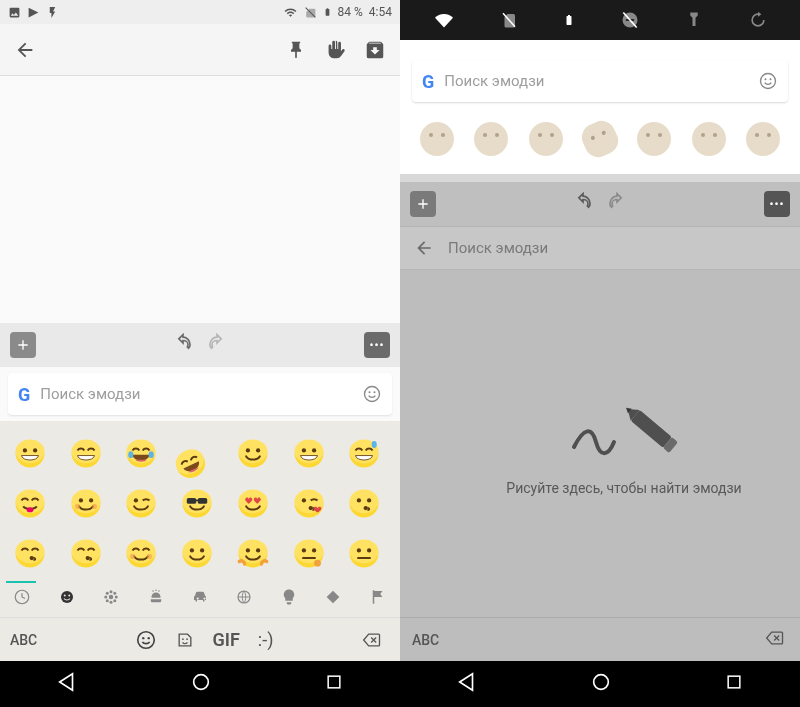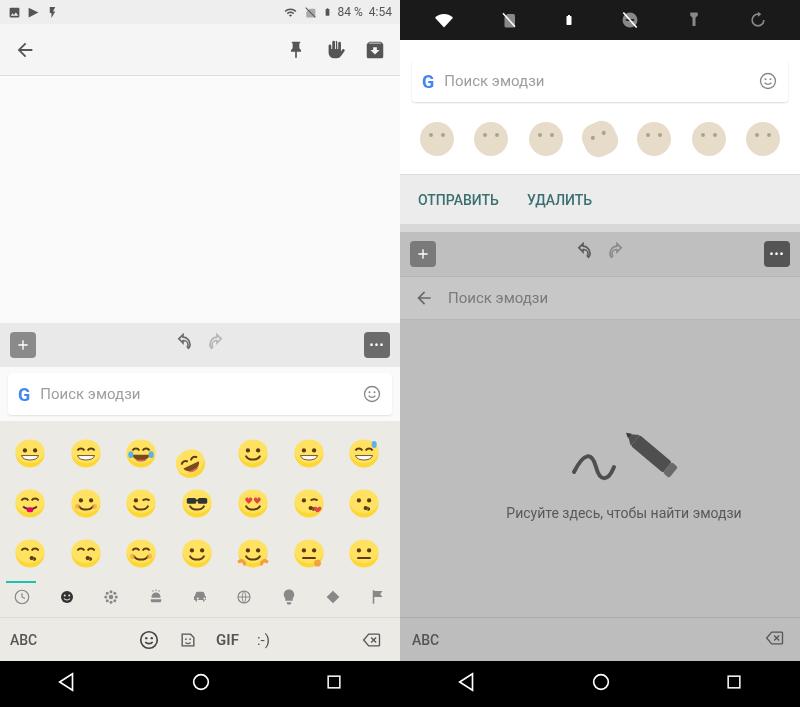--- a/index.html
+++ b/index.html
@@ -42,21 +42,21 @@
 
   
   .cat-row { display: flex; align-items: center; justify-content: space-around; height: 36px; background: #eceae5; border-top: 2px solid #19c3b0; border-top-width: 0; position: relative; }
   .cat-row::before { content: ""; position: absolute; top: 0; left: 6px; width: 30px; height: 2px; background: #19c3b0; }
   .cat-row svg { fill: #888; }
   .cat-row .active svg { fill: #333; }
 
   
   .bottom-row { height: 44px; background: #eceae5; display: flex; align-items: center; padding: 0 10px; gap: 4px; border-top: 1px solid #ddd; }
   .bottom-row .abc { font-size: 14px; color: #555; font-weight: 500; width: 44px; }
-  .bottom-row .mid { flex: 1; display: flex; align-items: center; justify-content: center; gap: 18px; color: #555; font-size: 15px; }
+  .bottom-row .mid { flex: 1; display: flex; align-items: center; justify-content: center; gap: 18px; color: #555; font-size: 18px; }
   .bottom-row .mid .item { display: flex; align-items: center; justify-content: center; }
   .bottom-row .bk { width: 36px; display: flex; align-items: center; justify-content: center; }
 
   
   .r-search { margin: 20px 12px 10px; background: #fff; border-radius: 4px; height: 42px; display: flex; align-items: center; padding: 0 10px; gap: 10px; box-shadow: 0 1px 2px rgba(0,0,0,0.15); }
   .r-search .ph { color: #9e9e9e; font-size: 15px; flex: 1; }
 
   .r-emoji-row { display: flex; justify-content: space-around; padding: 10px 10px 18px; background: #fff; margin: 0 0 0 0; }
   .r-emoji-row .pale { width: 34px; height: 34px; border-radius: 50%; background: #e6dcc9; position: relative; }
   .r-emoji-row .pale::before, .r-emoji-row .pale::after { content: ""; position: absolute; width: 4px; height: 4px; background: #b0a18a; border-radius: 50%; top: 11px; }
@@ -515,24 +515,20 @@
       <span class="pale"></span>
       <span class="pale"></span>
       <span class="pale"></span>
       <span class="pale" style="transform:rotate(-25deg);border-radius:40%"></span>
       <span class="pale"></span>
       <span class="pale"></span>
       <span class="pale"></span>
     </div>
   </div>
 
-  <div class="r-actions">
-    <span>ОТПРАВИТЬ</span>
-    <span>УДАЛИТЬ</span>
-  </div>
 
   <div class="r-gap"></div>
 
   <div class="r-kbd-toolbar">
     <span class="sq-btn" style="background:#7a7a7a">
       <svg width="16" height="16" viewBox="0 0 24 24">
             <path d="M19 13h-6v6h-2v-6H5v-2h6V5h2v6h6v2z"></path>
           </svg>
     </span>
     <span class="spacer"></span>

